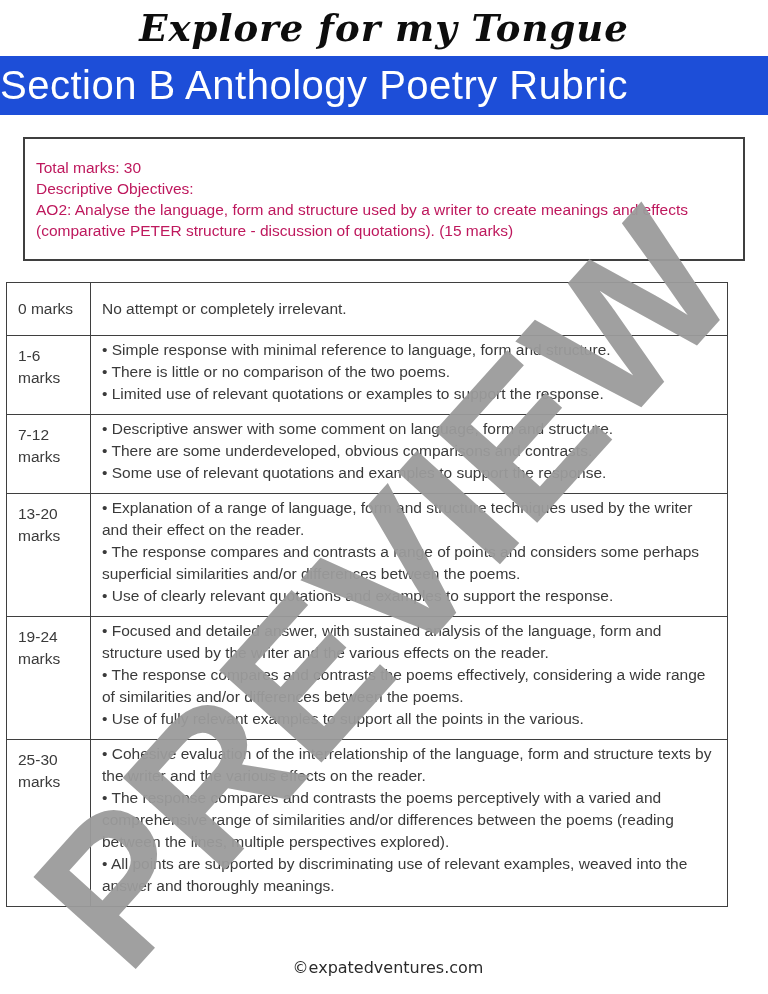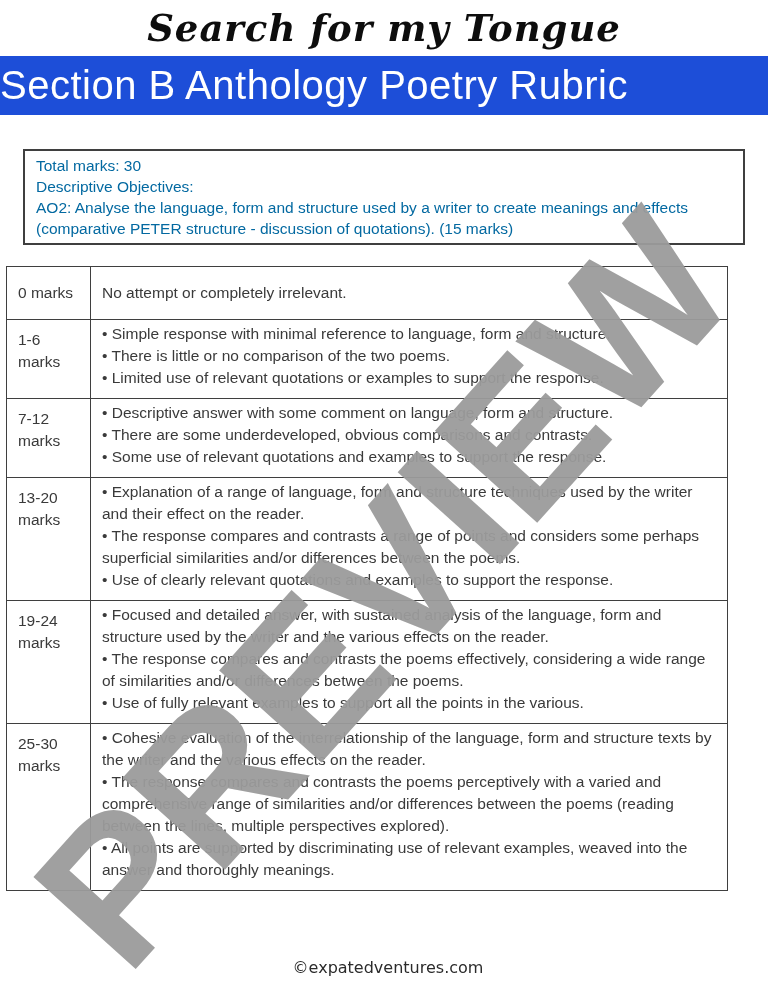--- a/index.html
+++ b/index.html
@@ -31,26 +31,26 @@
     display: flex;
     align-items: center;
   }
   .banner span {
     color: #ffffff;
     font-size: 40px;
     font-weight: 400;
     letter-spacing: 0.5px;
   }
   .info-box {
-    margin: 34px 23px 0 23px;
+    margin: 22px 23px 0 23px;
     border: 2px solid #3f3f3f;
-    padding: 4px 11px;
+    padding: 18px 11px;
     font-size: 15.5px;
     line-height: 21px;
-    color: #0369a1;
+    color: #be185d;
   }
   .rubric {
     margin: 21px 23px 0 6px;
     width: 722px;
     border-collapse: collapse;
     table-layout: fixed;
   }
   .rubric, .rubric td { border: 1.5px solid #3f3f3f; }
   .rubric td {
     vertical-align: top;
@@ -88,21 +88,21 @@
     font-size: 16px;
     color: #2b2b2b;
     padding-left: 8px;
   }
 </style>
 </head>
 <body>
 
 <div class="page">
 
-  <h1 class="title">Search for my Tongue</h1>
+  <h1 class="title">Explore for my Tongue</h1>
 
   <div class="banner">
     <span>Section B Anthology Poetry Rubric</span>
   </div>
 
   <div class="info-box" id="info-box">
       <div>Total marks: 30</div>
       <div>Descriptive Objectives:</div>
       <div>AO2: Analyse the language, form and structure used by a writer to create meanings and effects (comparative PETER structure - discussion of quotations). (15 marks)</div>
     </div>

